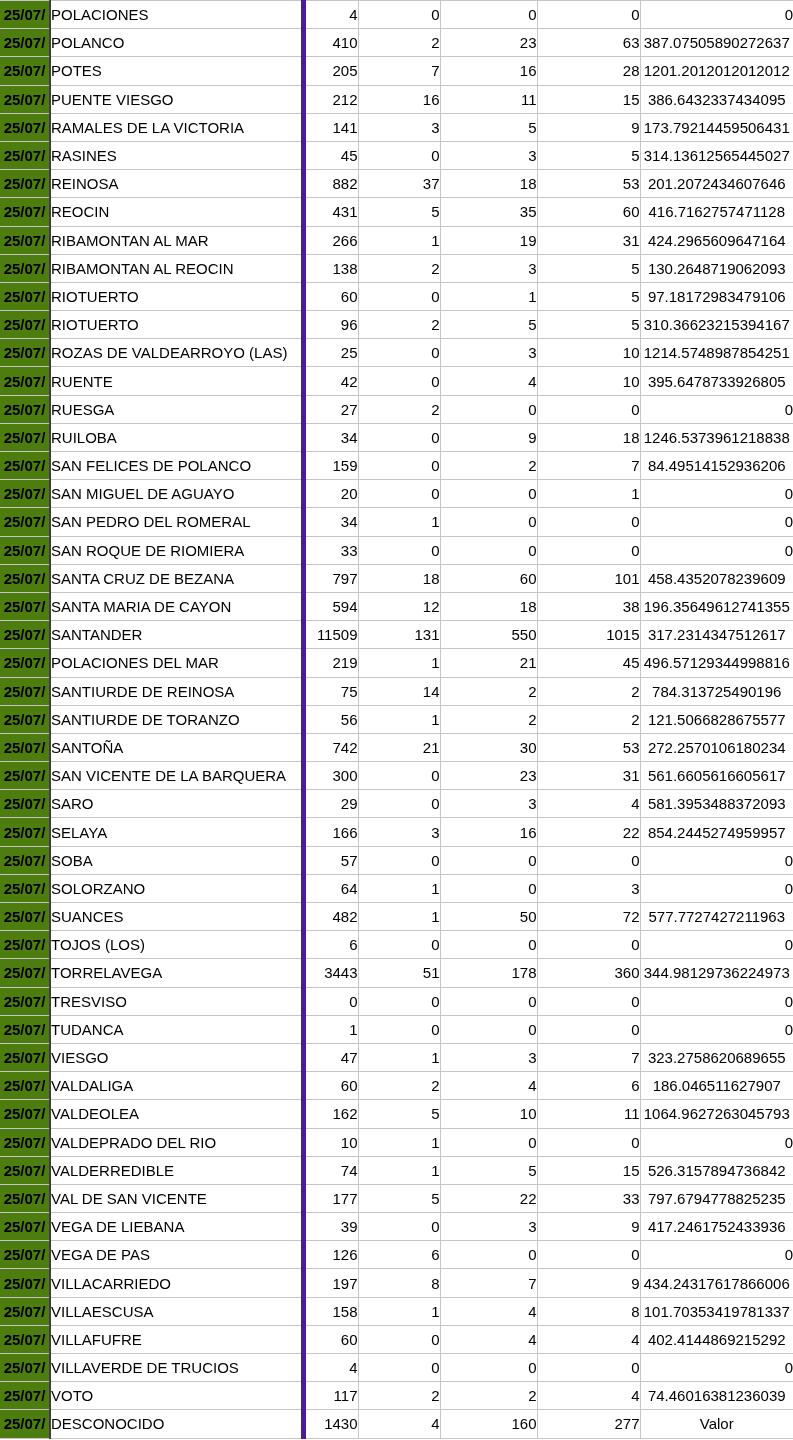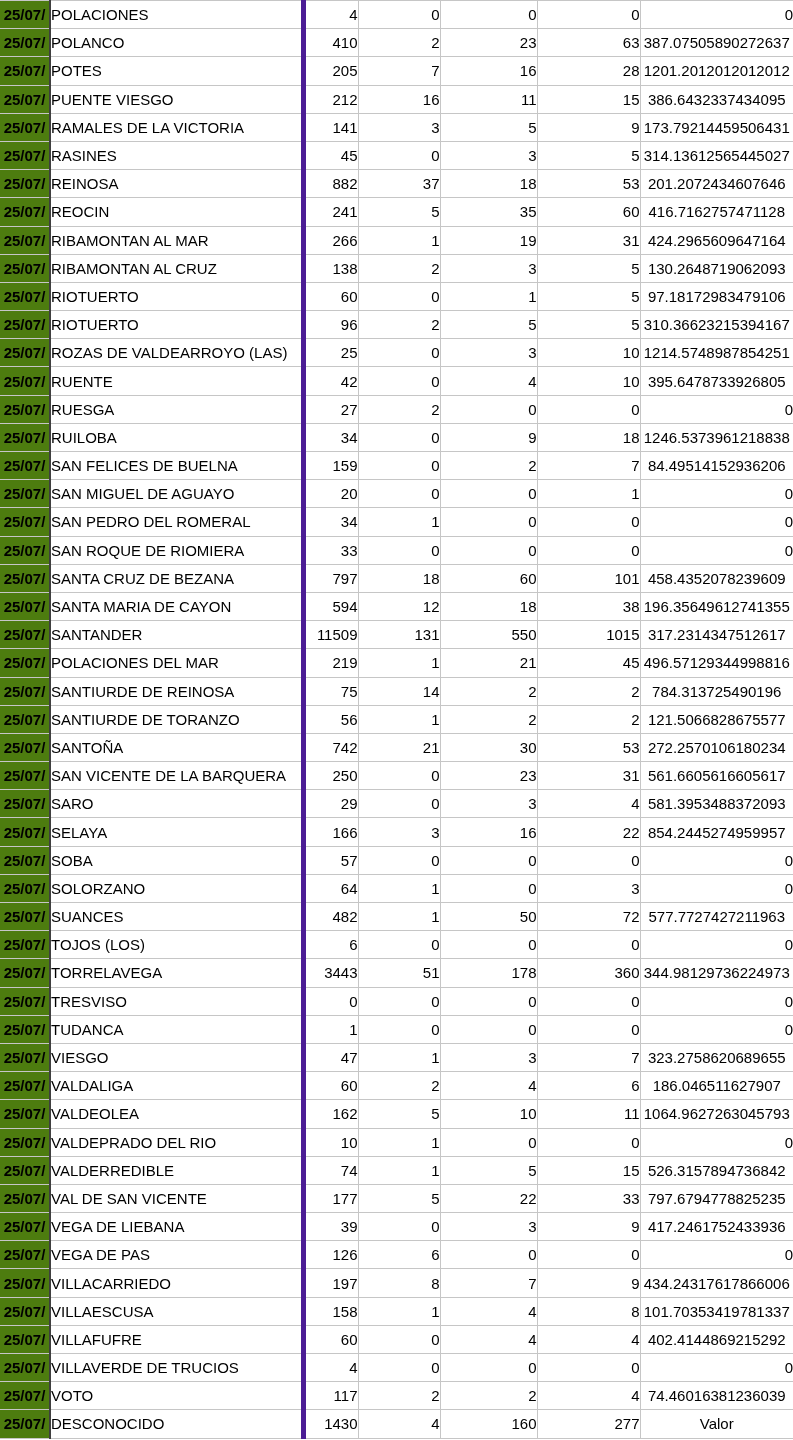--- a/index.html
+++ b/index.html
@@ -125,38 +125,38 @@
         <td class="cell-name">REINOSA</td>
         <td class="cell-num">882</td>
         <td class="cell-num">37</td>
         <td class="cell-num">18</td>
         <td class="cell-num">53</td>
         <td class="cell-rate">201.2072434607646</td>
       </tr>
       <tr>
         <td class="cell-date">25/07/</td>
         <td class="cell-name">REOCIN</td>
-        <td class="cell-num">241</td>
+        <td class="cell-num">431</td>
         <td class="cell-num">5</td>
         <td class="cell-num">35</td>
         <td class="cell-num">60</td>
         <td class="cell-rate">416.7162757471128</td>
       </tr>
       <tr>
         <td class="cell-date">25/07/</td>
         <td class="cell-name">RIBAMONTAN AL MAR</td>
         <td class="cell-num">266</td>
         <td class="cell-num">1</td>
         <td class="cell-num">19</td>
         <td class="cell-num">31</td>
         <td class="cell-rate">424.2965609647164</td>
       </tr>
       <tr>
         <td class="cell-date">25/07/</td>
-        <td class="cell-name">RIBAMONTAN AL CRUZ</td>
+        <td class="cell-name">RIBAMONTAN AL REOCIN</td>
         <td class="cell-num">138</td>
         <td class="cell-num">2</td>
         <td class="cell-num">3</td>
         <td class="cell-num">5</td>
         <td class="cell-rate">130.2648719062093</td>
       </tr>
       <tr>
         <td class="cell-date">25/07/</td>
         <td class="cell-name">RIOTUERTO</td>
         <td class="cell-num">60</td>
@@ -205,21 +205,21 @@
         <td class="cell-date">25/07/</td>
         <td class="cell-name">RUILOBA</td>
         <td class="cell-num">34</td>
         <td class="cell-num">0</td>
         <td class="cell-num">9</td>
         <td class="cell-num">18</td>
         <td class="cell-rate">1246.5373961218838</td>
       </tr>
       <tr>
         <td class="cell-date">25/07/</td>
-        <td class="cell-name">SAN FELICES DE BUELNA</td>
+        <td class="cell-name">SAN FELICES DE POLANCO</td>
         <td class="cell-num">159</td>
         <td class="cell-num">0</td>
         <td class="cell-num">2</td>
         <td class="cell-num">7</td>
         <td class="cell-rate">84.49514152936206</td>
       </tr>
       <tr>
         <td class="cell-date">25/07/</td>
         <td class="cell-name">SAN MIGUEL DE AGUAYO</td>
         <td class="cell-num">20</td>
@@ -305,21 +305,21 @@
         <td class="cell-name">SANTOÑA</td>
         <td class="cell-num">742</td>
         <td class="cell-num">21</td>
         <td class="cell-num">30</td>
         <td class="cell-num">53</td>
         <td class="cell-rate">272.2570106180234</td>
       </tr>
       <tr>
         <td class="cell-date">25/07/</td>
         <td class="cell-name">SAN VICENTE DE LA BARQUERA</td>
-        <td class="cell-num">250</td>
+        <td class="cell-num">300</td>
         <td class="cell-num">0</td>
         <td class="cell-num">23</td>
         <td class="cell-num">31</td>
         <td class="cell-rate">561.6605616605617</td>
       </tr>
       <tr>
         <td class="cell-date">25/07/</td>
         <td class="cell-name">SARO</td>
         <td class="cell-num">29</td>
         <td class="cell-num">0</td>

